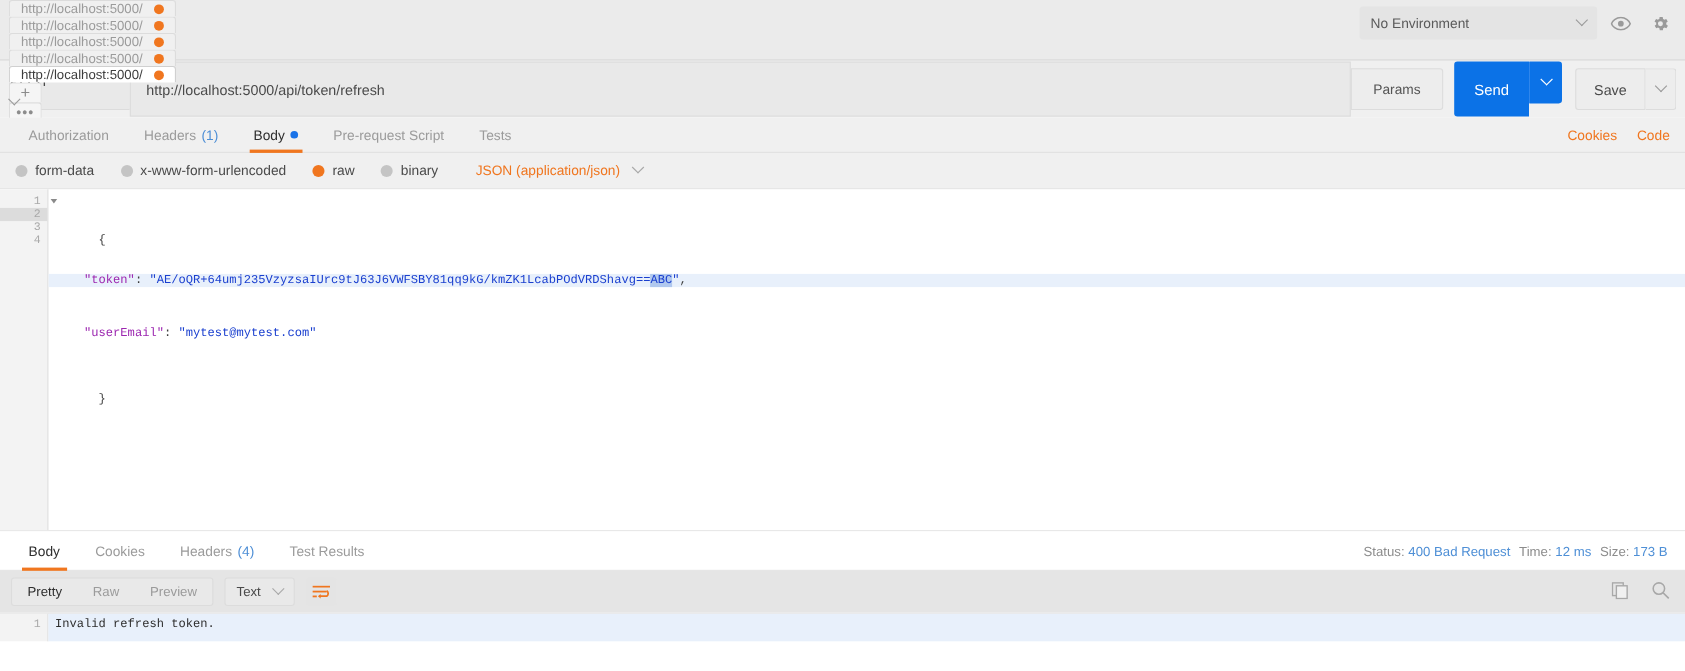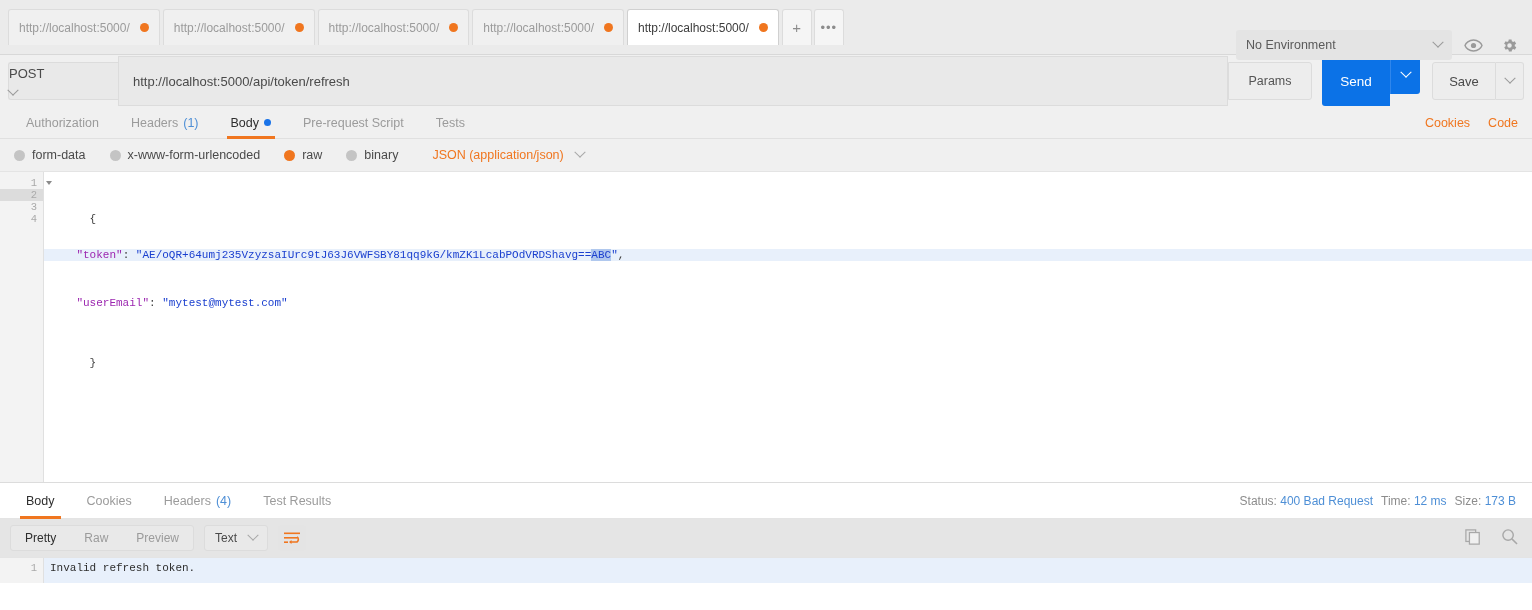--- a/index.html
+++ b/index.html
@@ -10,24 +10,25 @@
     font-size: 12px;
     color: #3c3c3c;
     overflow: hidden;
   }
 
   
   .tabstrip {
     height: 55px;
     background: #ebebeb;
     display: flex;
-    align-items: center;
+    align-items: flex-start;
     padding-left: 8px;
     border-bottom: 1px solid #d8d8d8;
     position: relative;
+    flex-direction: column;
   }
   .req-tab {
     height: 36px;
     min-width: 148px;
     background: #f0f0f0;
     border: 1px solid #dcdcdc;
     border-bottom: none;
     border-radius: 3px 3px 0 0;
     margin-right: 3px;
     display: flex;
@@ -58,21 +59,21 @@
     display: flex; align-items: center; justify-content: center;
     color: #8c8c8c;
     font-size: 15px;
     margin-right: 2px;
   }
   .tab-btn.dots { font-size: 13px; letter-spacing: 1px; }
 
   .env-area {
     position: absolute;
     right: 8px; top: 6px;
-    display: flex; align-items: center; gap: 6px; margin-top: 24px;
+    display: flex; align-items: center; gap: 6px;
   }
   .env-select {
     width: 216px; height: 30px;
     background: #e4e4e4;
     border-radius: 3px;
     display: flex; align-items: center;
     justify-content: space-between;
     padding: 0 10px;
     color: #5a5a5a;
     font-size: 12.5px;

